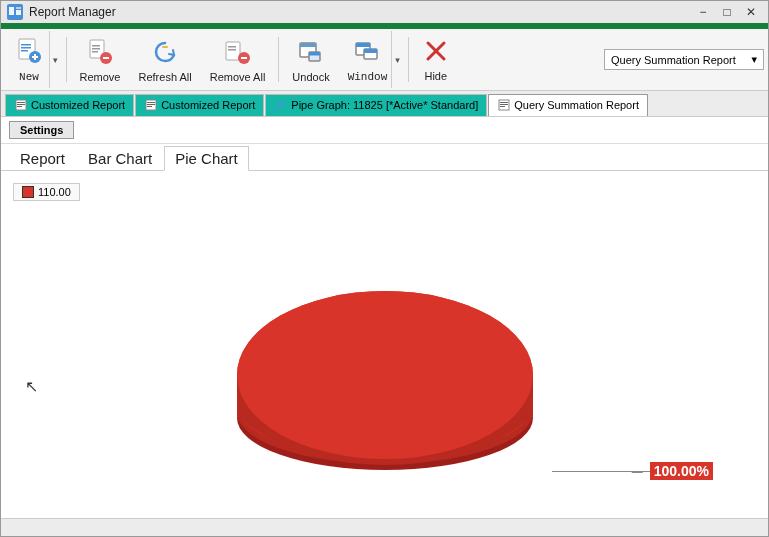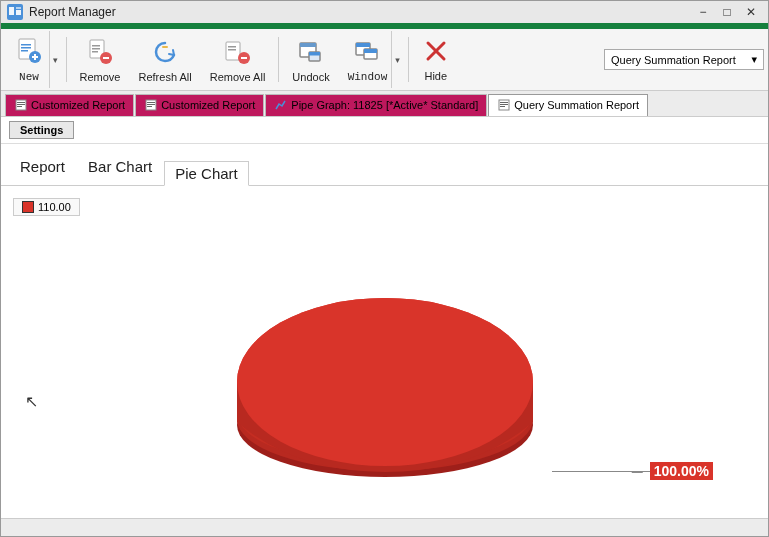--- a/index.html
+++ b/index.html
@@ -172,21 +172,21 @@
       flex-shrink: 0;
       overflow: hidden;
     }
     .win-tab {
       display: flex;
       align-items: center;
       gap: 3px;
       padding: 2px 8px;
       border: 1px solid #bbb;
       border-bottom: none;
-      background: #be185d;
+      background: #14b8a6;
       font-size: 11px;
       cursor: pointer;
       height: 22px;
       white-space: nowrap;
     }
     .win-tab.active {
       background: white;
       border-color: #999;
     }
     .win-tab-icon {
@@ -236,21 +236,20 @@
       color: #222;
       margin-right: 1px;
       text-align: right;
     }
     .chart-tab.active {
       background: white;
       border-color: #ccc;
       border-bottom: 1px solid white;
       margin-bottom: -1px;
       font-weight: 500;
-      margin-top: 15px;
     }
 
     
     .chart-area {
       flex: 1;
       position: relative;
       overflow: hidden;
       background: white;
     }
 

